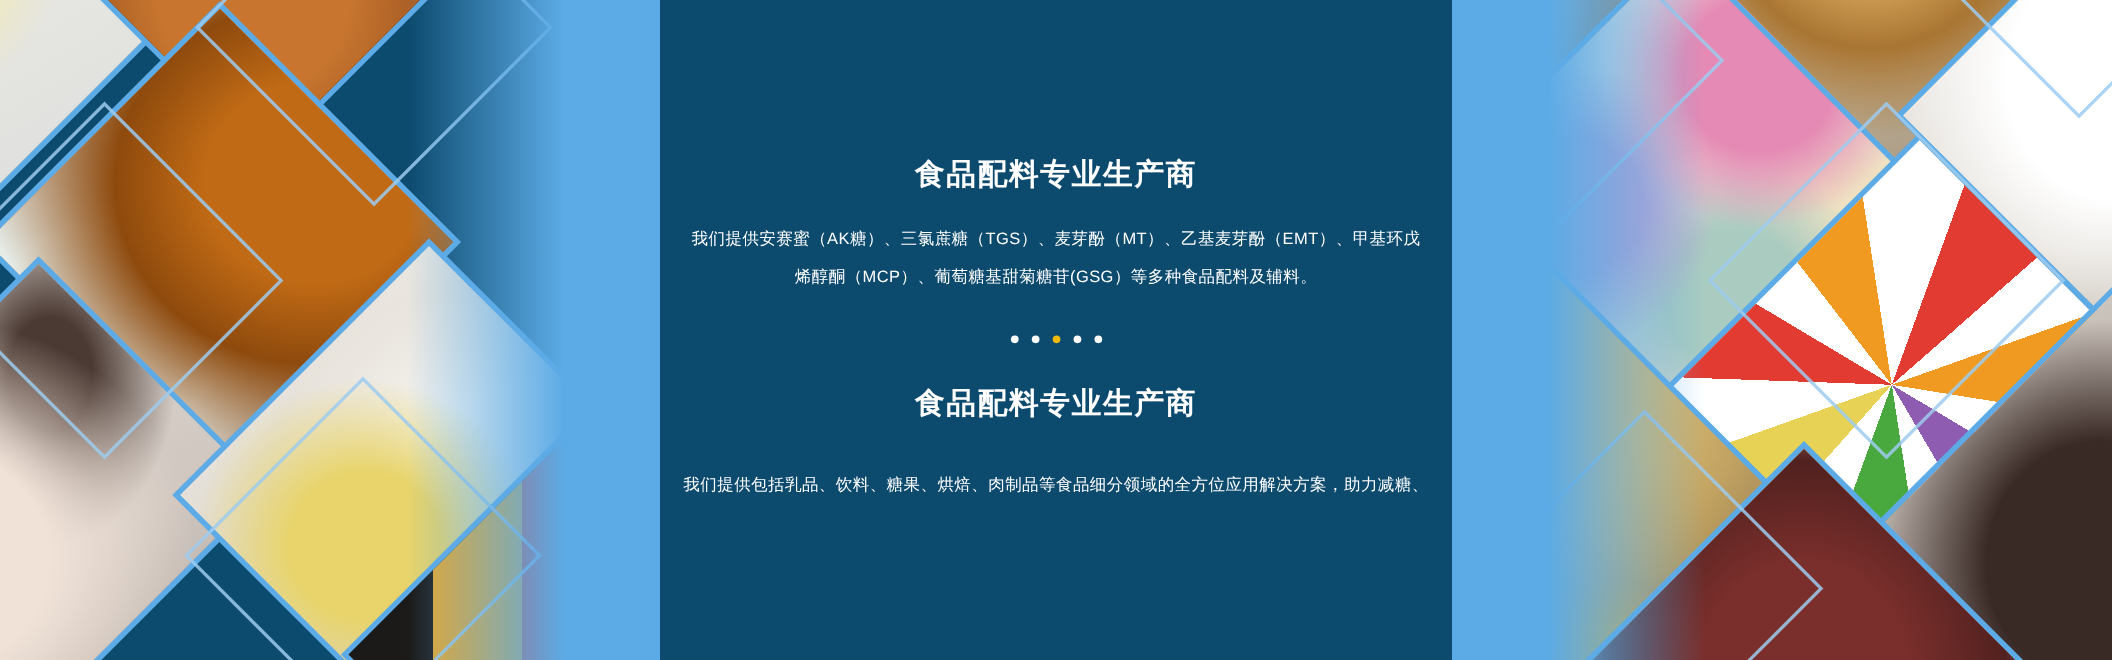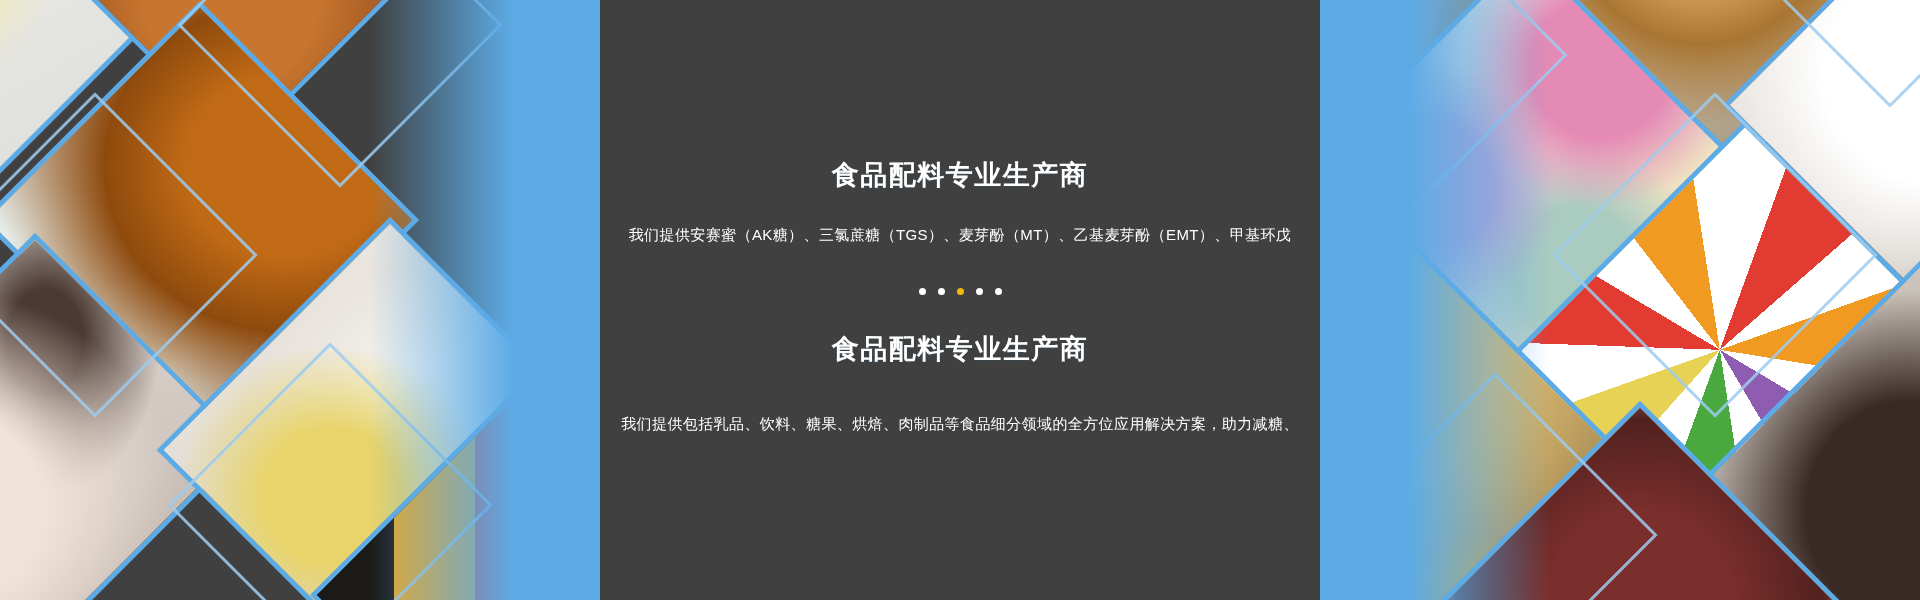--- a/index.html
+++ b/index.html
@@ -7,21 +7,21 @@
   html,body { width:1920px; height:600px; overflow:hidden; }
   body {
     font-family:"Liberation Sans","DejaVu Sans",sans-serif;
     background:#5cabe6;
   }
 
   
   .banner {
     position:relative;
     width:1920px; height:600px;
-    background:#404040;
+    background:#0c4a6e;
     overflow:hidden;
   }
 
   
   .wing {
     position:absolute; top:0; height:600px;
     overflow:hidden;
   }
   .wing-left  { left:0;  width:600px; }
   .wing-right { right:0; width:600px; }
@@ -215,20 +215,21 @@
   </div>
 
   <div class="fade-l"></div>
   <div class="fade-r"></div>
 
   <div class="content">
 
     <div class="block">
       <h2 class="headline">食品配料专业生产商</h2>
       <p class="para para-1">我们提供安赛蜜（AK糖）、三氯蔗糖（TGS）、麦芽酚（MT）、乙基麦芽酚（EMT）、甲基环戊</p>
+      <p class="para">烯醇酮（MCP）、葡萄糖基甜菊糖苷(GSG）等多种食品配料及辅料。</p>
     </div>
 
     <div class="dots">
       <span class="dot"></span>
       <span class="dot"></span>
       <span class="dot accent"></span>
       <span class="dot"></span>
       <span class="dot"></span>
     </div>
 

